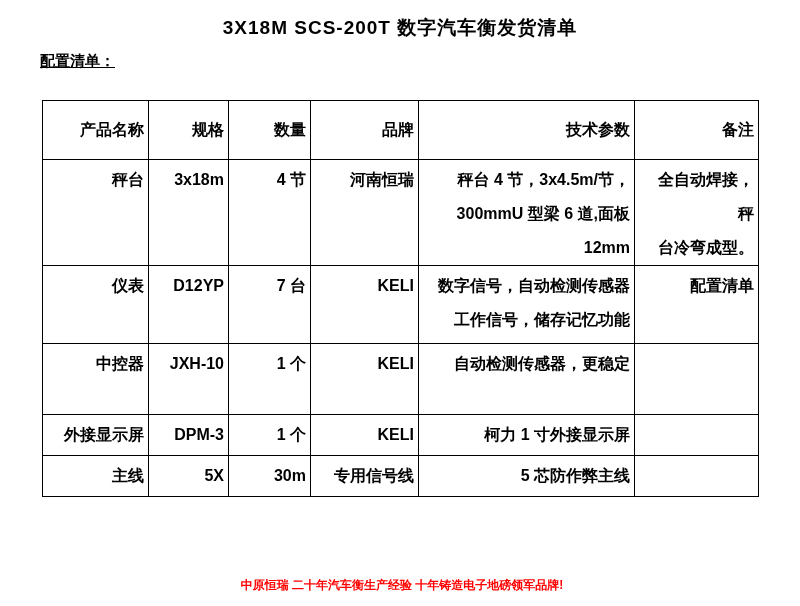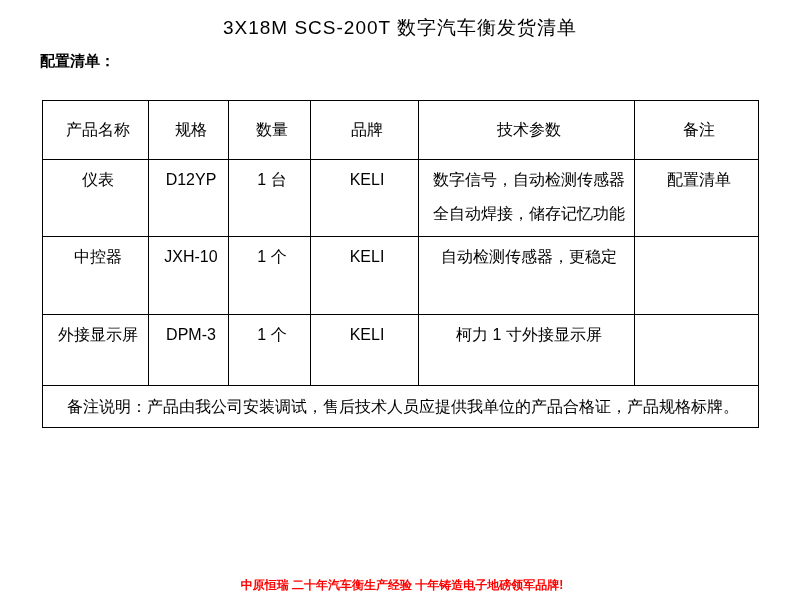--- a/index.html
+++ b/index.html
@@ -7,40 +7,40 @@
     width: 800px; height: 606px;
     background: #ffffff;
     color: #000000;
     font-family: "Liberation Sans", sans-serif;
   }
   .page { position: relative; width: 800px; height: 606px; overflow: hidden; }
 
   .doc-title {
     position: absolute; top: 15px; left: 0; width: 100%;
     text-align: center;
-    font-size: 19px; font-weight: normal;
+    font-size: 19px; font-weight: bold;
     letter-spacing: 1px;
   }
 
   .section-label {
     position: absolute; top: 52px; left: 40px;
-    font-size: 15px; font-weight: bold;
+    font-size: 15px; font-weight: bold; text-decoration: underline;
   }
 
   table.config-table {
     position: absolute; top: 100px; left: 42px;
     width: 716px;
     border-collapse: collapse;
     table-layout: fixed;
   }
   .config-table th, .config-table td {
     border: 1px solid #000000;
     font-size: 16px;
-    font-weight: normal;
-    text-align: center;
+    font-weight: bold;
+    text-align: right;
   }
   .config-table th {
     height: 59px;
     vertical-align: middle;
     padding: 0 4px 0 9px;
   }
   .config-table td {
     vertical-align: top;
     padding: 3px 4px 0 9px;
     line-height: 34px;
@@ -90,45 +90,60 @@
         <th>产品名称</th>
         <th>规格</th>
         <th>数量</th>
         <th>品牌</th>
         <th>技术参数</th>
         <th>备注</th>
       </tr>
     </thead>
     <tbody>
       <tr>
+        <td>秤台</td>
+        <td>3x18m</td>
+        <td>4 节</td>
+        <td>河南恒瑞</td>
+        <td>秤台 4 节，3x4.5m/节，
+300mmU 型梁 6 道,面板 12mm</td>
+        <td>全自动焊接，秤
+台冷弯成型。</td>
+      </tr>
+      <tr>
         <td>仪表</td>
         <td>D12YP</td>
-        <td>1 台</td>
+        <td>7 台</td>
         <td>KELI</td>
         <td>数字信号，自动检测传感器
-全自动焊接，储存记忆功能</td>
+工作信号，储存记忆功能</td>
         <td>配置清单</td>
       </tr>
       <tr>
         <td>中控器</td>
         <td>JXH-10</td>
         <td>1 个</td>
         <td>KELI</td>
         <td>自动检测传感器，更稳定</td>
         <td></td>
       </tr>
       <tr>
         <td>外接显示屏</td>
         <td>DPM-3</td>
         <td>1 个</td>
         <td>KELI</td>
         <td>柯力 1 寸外接显示屏</td>
         <td></td>
       </tr>
       <tr>
-        <td class="footer-cell" colspan="6">备注说明：产品由我公司安装调试，售后技术人员应提供我单位的产品合格证，产品规格标牌。</td>
+        <td>主线</td>
+        <td>5X</td>
+        <td>30m</td>
+        <td>专用信号线</td>
+        <td>5 芯防作弊主线</td>
+        <td></td>
       </tr>
     </tbody>
   </table>
 
   <div class="slogan">中原恒瑞 二十年汽车衡生产经验 十年铸造电子地磅领军品牌!</div>
 
 </div>
 
 </body></html>

